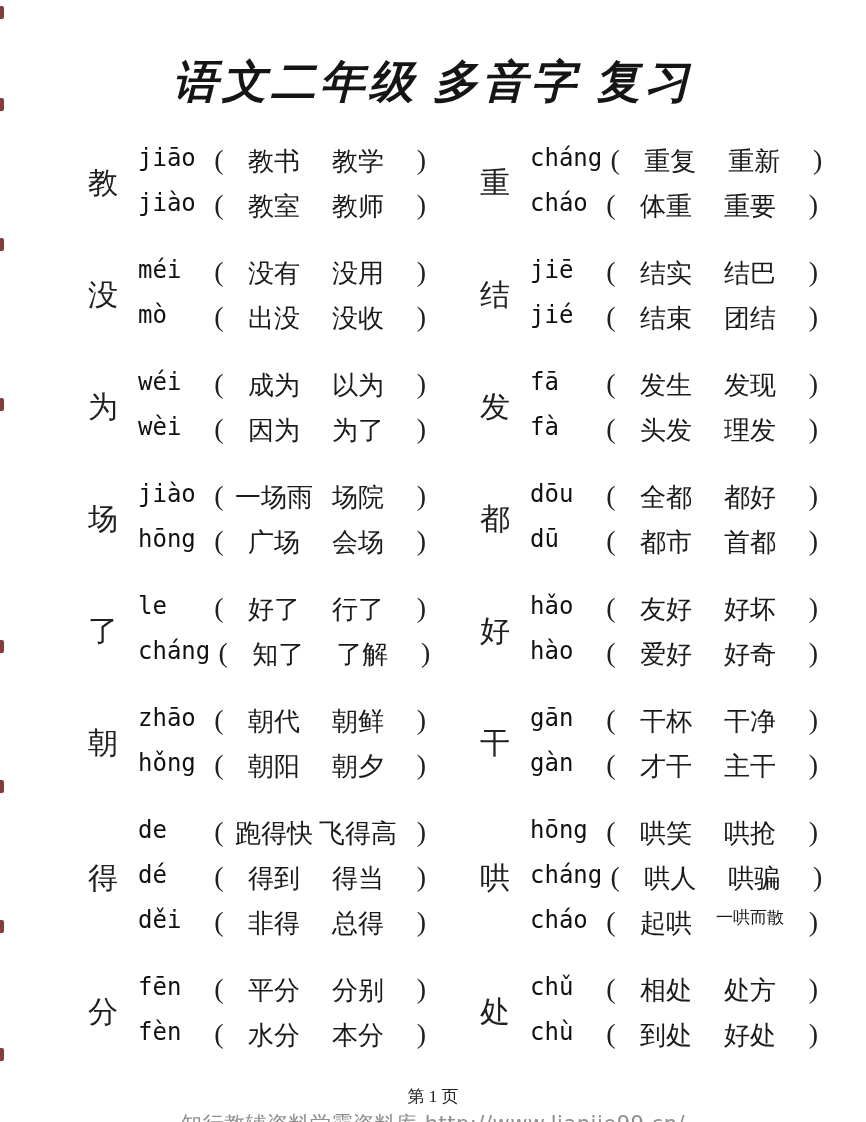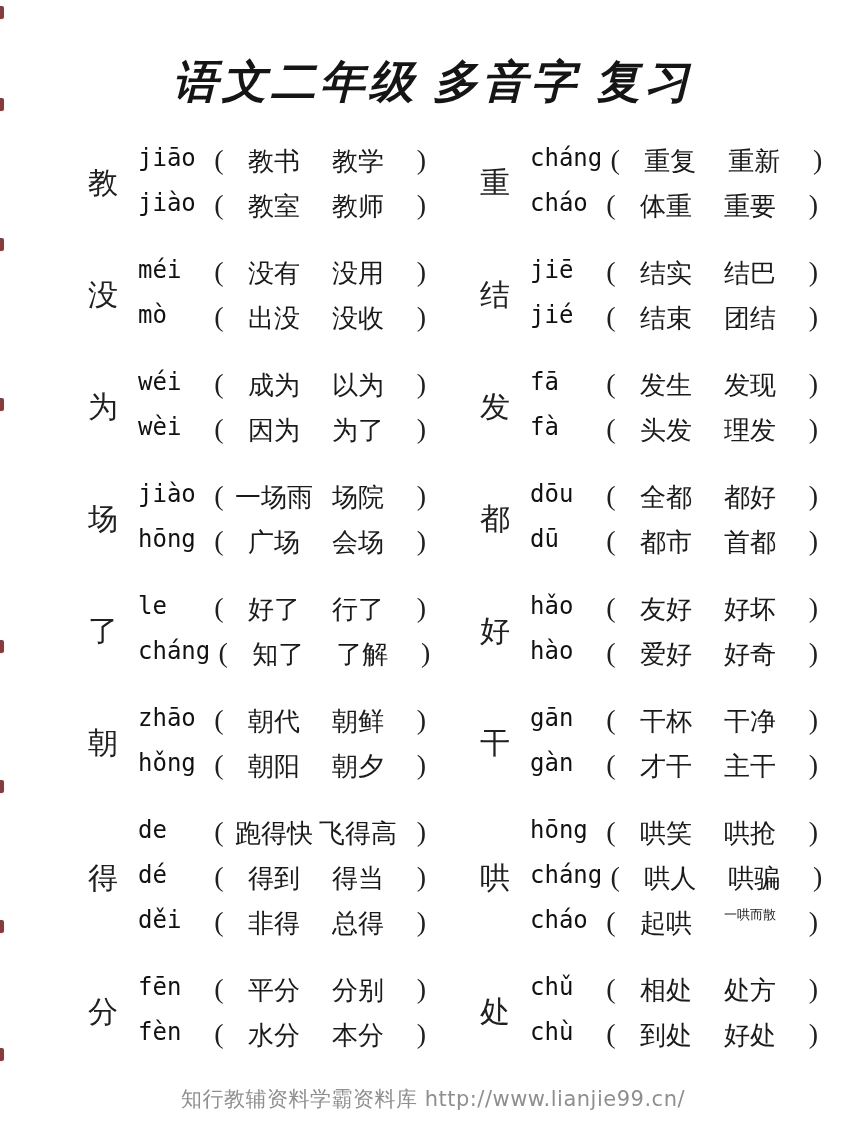--- a/index.html
+++ b/index.html
@@ -84,21 +84,21 @@
   .paren.close { text-align: right; }
   .word {
     display: inline-block;
     min-width: 84px;
     text-align: center;
     font-size: 26px;
     font-family: "Liberation Serif", serif;
     color: #1a1a1a;
     white-space: nowrap;
   }
-  .word.small { font-size: 13px; }
+  .word.small { font-size: 17px; }
   .footer {
     text-align: center;
     margin-bottom: 26px;
   }
   .page-number {
     font-size: 17px;
     color: #222222;
     font-family: "Liberation Serif", serif;
     margin-bottom: 2px;
   }
@@ -485,16 +485,17 @@
     <span class="word w1">到处</span>
     <span class="word w2">好处</span>
     <span class="paren close">)</span>
   </div>
 </div>
   </div>
 </div>
   </div>
 
   <div class="footer">
+    <div class="page-number">第 1 页</div>
     <div class="source-line">知行教辅资料学霸资料库 http://www.lianjie99.cn/</div>
   </div>
 
 </div>
 
 </body></html>

